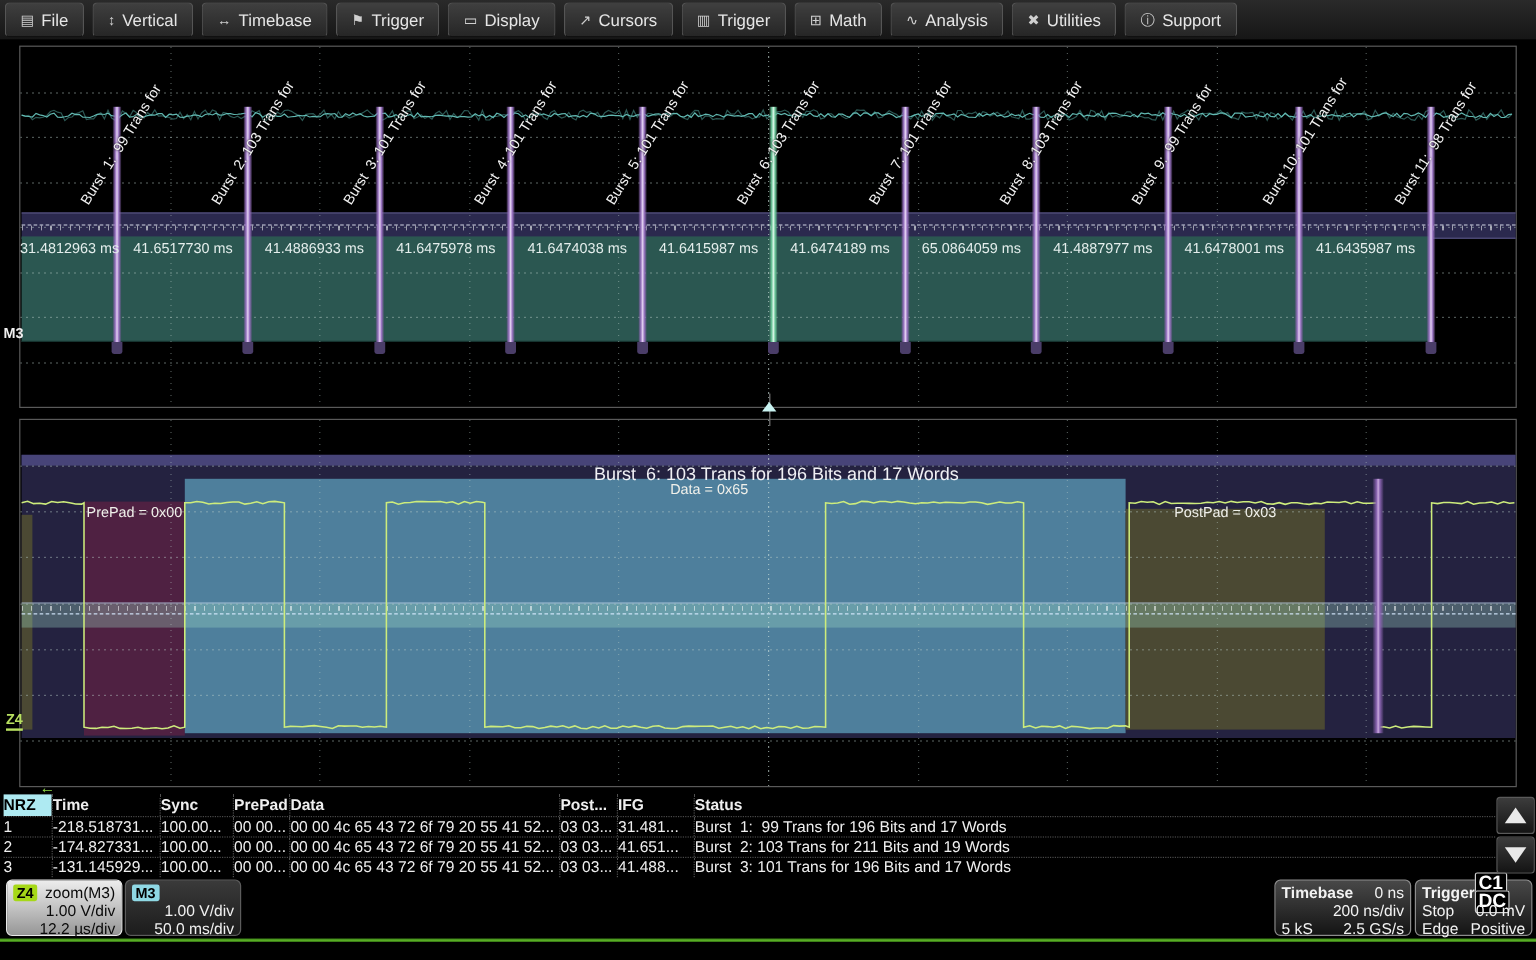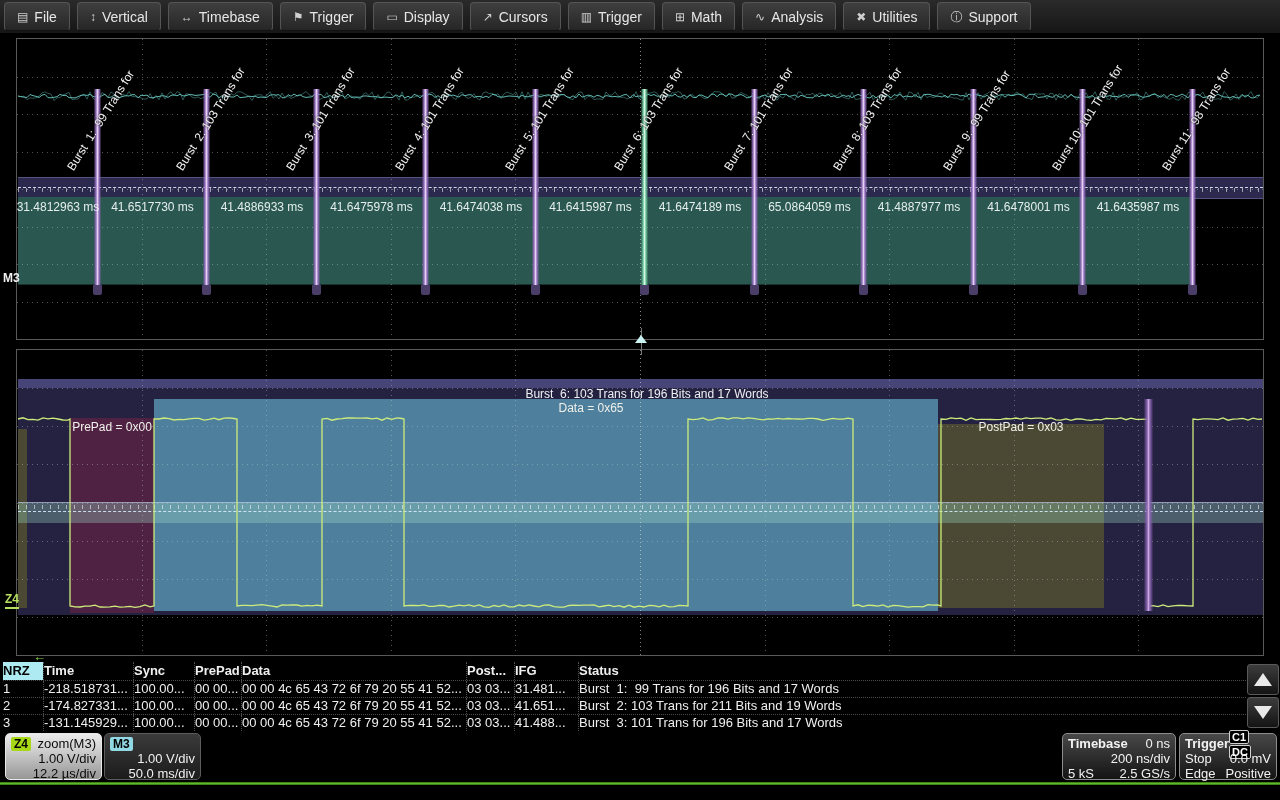--- a/index.html
+++ b/index.html
@@ -39,21 +39,21 @@
   .bar.sel{background:linear-gradient(90deg,rgba(60,110,85,.25),#6cc79b 30%,#d9f5e6 50%,#6cc79b 70%,rgba(60,110,85,.25));}
   .bar-foot{position:absolute;width:9px;top:246px;height:10px;background:#4a3d68;z-index:5;border-radius:0 0 2px 2px;}
   .blabel{position:absolute;height:14px;line-height:14px;color:#f2f2f2;font-size:12px;white-space:pre;z-index:6;
           transform:rotate(-58deg);transform-origin:0 100%;text-shadow:0 0 2px #000;}
   .tlabel{position:absolute;top:161px;transform:translateX(-50%);color:#e4eeec;font-size:12px;white-space:nowrap;z-index:6;}
   .edge-label{position:absolute;font-size:12px;font-weight:bold;z-index:7;}
 
   
   .navy{position:absolute;left:1px;top:29px;width:1245px;height:236px;background:#242240;z-index:2;}
   .pstrip{position:absolute;left:1px;top:29px;width:1245px;height:9px;background:#474478;z-index:2;}
-  .burst-title{position:absolute;left:330px;top:37px;width:600px;text-align:center;color:#f0f0f4;font-size:12px;
+  .burst-title{position:absolute;left:330px;top:37px;width:600px;text-align:center;color:#f0f0f4;font-size:15px;
                white-space:pre;z-index:6;}
   .region{position:absolute;z-index:2;}
   .rlabel{position:absolute;text-align:center;color:#f0f0ea;font-size:12px;white-space:pre;z-index:6;}
   .teal-band{position:absolute;left:1px;top:152px;width:1245px;height:20px;background:rgba(158,219,198,.33);
              border-top:1px solid rgba(200,205,245,.55);z-index:2;}
 
   .tri-marker{position:absolute;left:635px;top:335px;width:0;height:0;z-index:8;
               border-left:6px solid transparent;border-right:6px solid transparent;border-bottom:8px solid #c9f3f1;}
   .tri-line{position:absolute;left:641px;top:328px;width:1px;height:27px;background:#777;z-index:7;}
   .arrow-left{position:absolute;left:33px;top:649px;color:#8fd846;font-size:13px;z-index:8;}
@@ -75,21 +75,21 @@
   .descbox{position:absolute;top:733px;height:47px;border-radius:5px;box-sizing:border-box;font-size:13px;z-index:5;}
   #z4box{left:5px;width:97px;background:linear-gradient(180deg,#ececec,#c7c7c7 45%,#969696);color:#0a0a0a;border:1px solid #e8e8e8;}
   #m3box{left:104px;width:97px;background:linear-gradient(180deg,#3a3a3a,#1c1c1c);color:#f0f0f0;border:1px solid #5c5c5c;}
   #tbbox{left:1062px;width:114px;background:linear-gradient(180deg,#484848,#141414);color:#f2f2f2;border:1px solid #8c8c8c;}
   #trbox{left:1179px;width:98px;background:linear-gradient(180deg,#484848,#141414);color:#f2f2f2;border:1px solid #8c8c8c;}
   .drow{display:flex;justify-content:space-between;align-items:center;padding:0 5px;height:15px;line-height:15px;}
   .drow.first{padding-top:2px;}
   .badge{font-weight:bold;border-radius:2px;padding:0 3px;font-size:12px;line-height:14px;}
   .badge.z4{background:#a6d818;color:#000;}
   .badge.m3{background:#8fd8e4;color:#000;}
-  .badge.ch{background:#000;color:#fff;border:1px solid #cfcfcf;font-size:11px;line-height:12px;padding:0 2px;font-weight:bold;}
+  .badge.ch{background:#000;color:#fff;border:1px solid #cfcfcf;font-size:16px;line-height:12px;padding:0 2px;font-weight:bold;}
   .bold{font-weight:bold;}
 
   
   .greenline{position:absolute;left:0;top:782px;width:1280px;height:3px;background:linear-gradient(180deg,#2e6a10,#61b92a 50%,#2e6a10);z-index:5;}
   .brandbar{position:absolute;left:0;top:785px;width:1280px;height:15px;background:#0a0a0a;z-index:5;}
   .brand{position:absolute;left:18px;top:0;height:15px;line-height:15px;font-size:14px;letter-spacing:.5px;}
   .brand .b1{color:#f2f2f2;font-weight:bold;}
   .brand .b2{color:#8f8f8f;font-weight:bold;}
   .stamp-panel{position:absolute;left:700px;top:0;width:580px;height:15px;line-height:15px;
                background:linear-gradient(180deg,#cdcdcd,#878787);color:#0d0d0d;font-size:14px;text-align:right;

